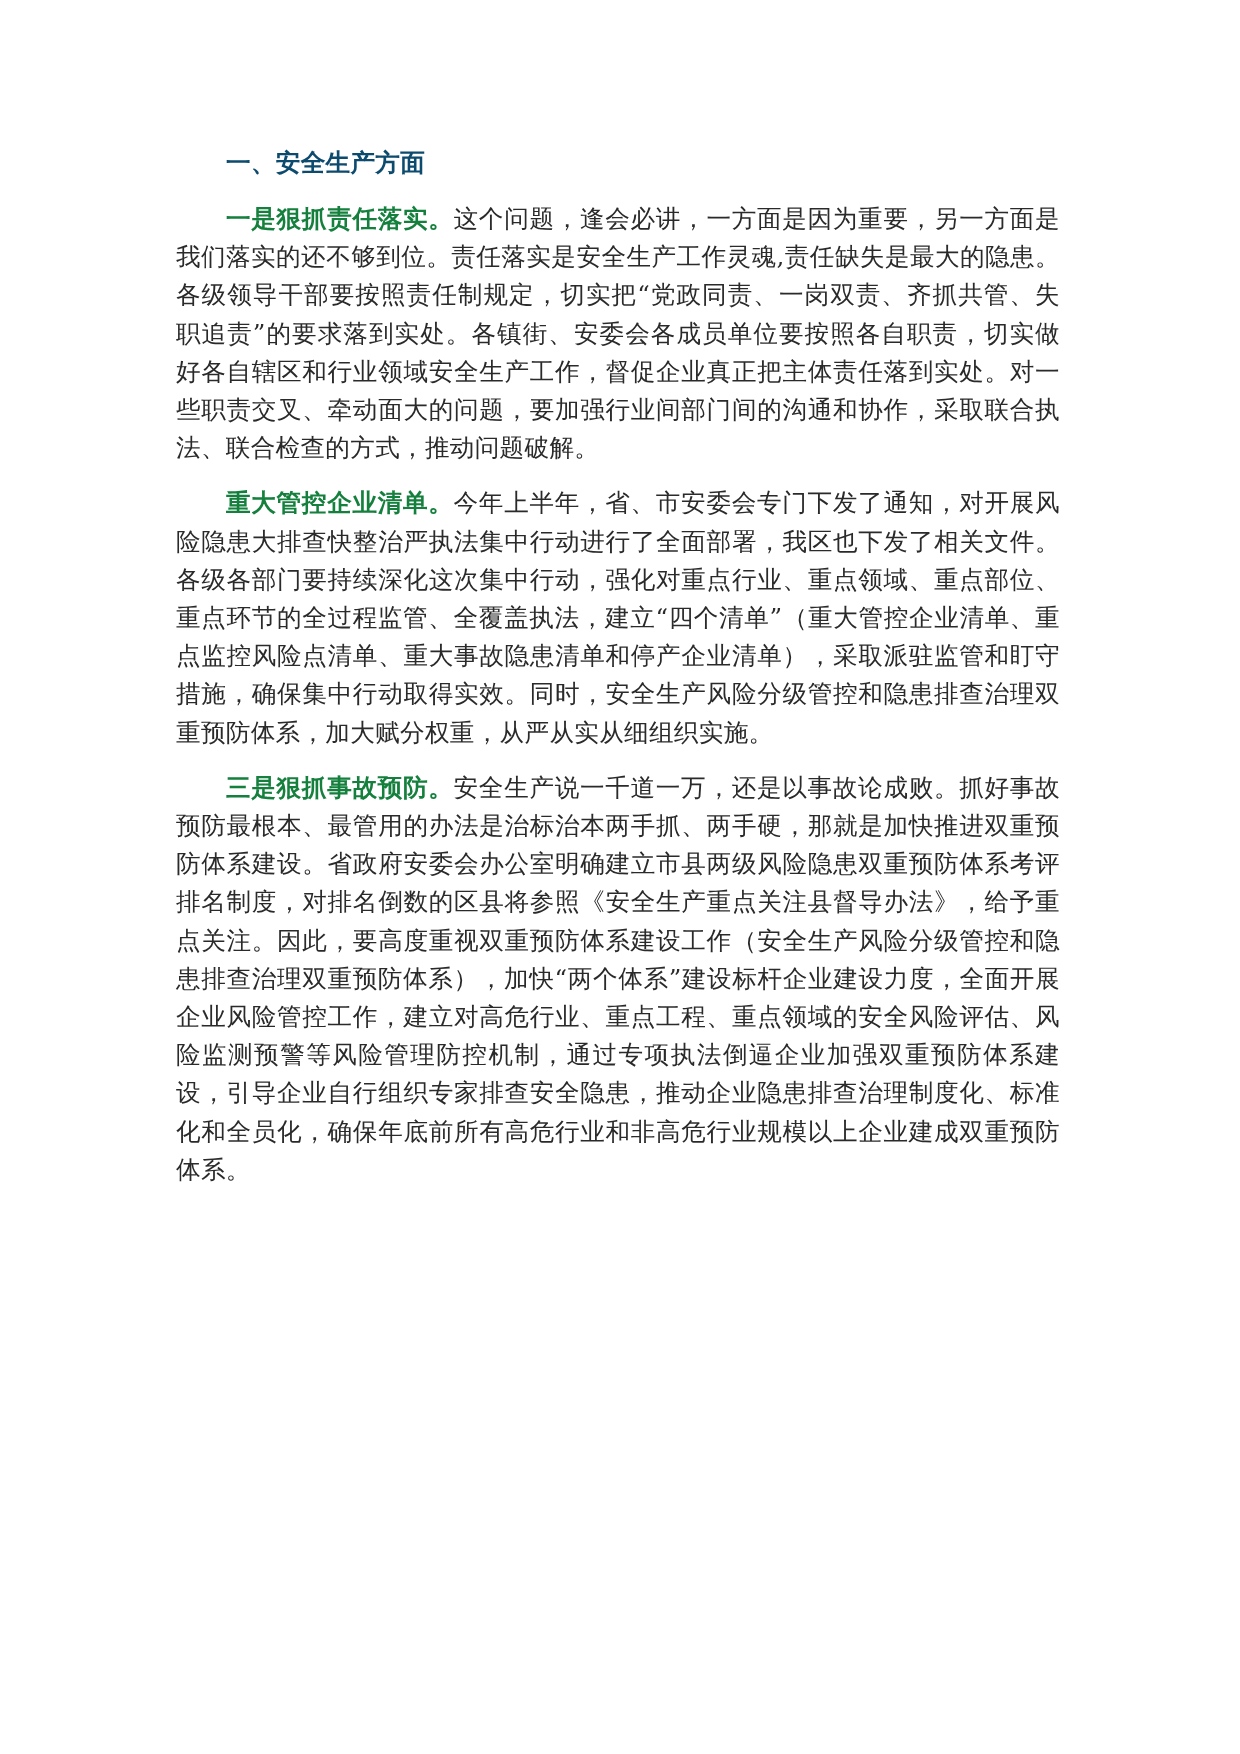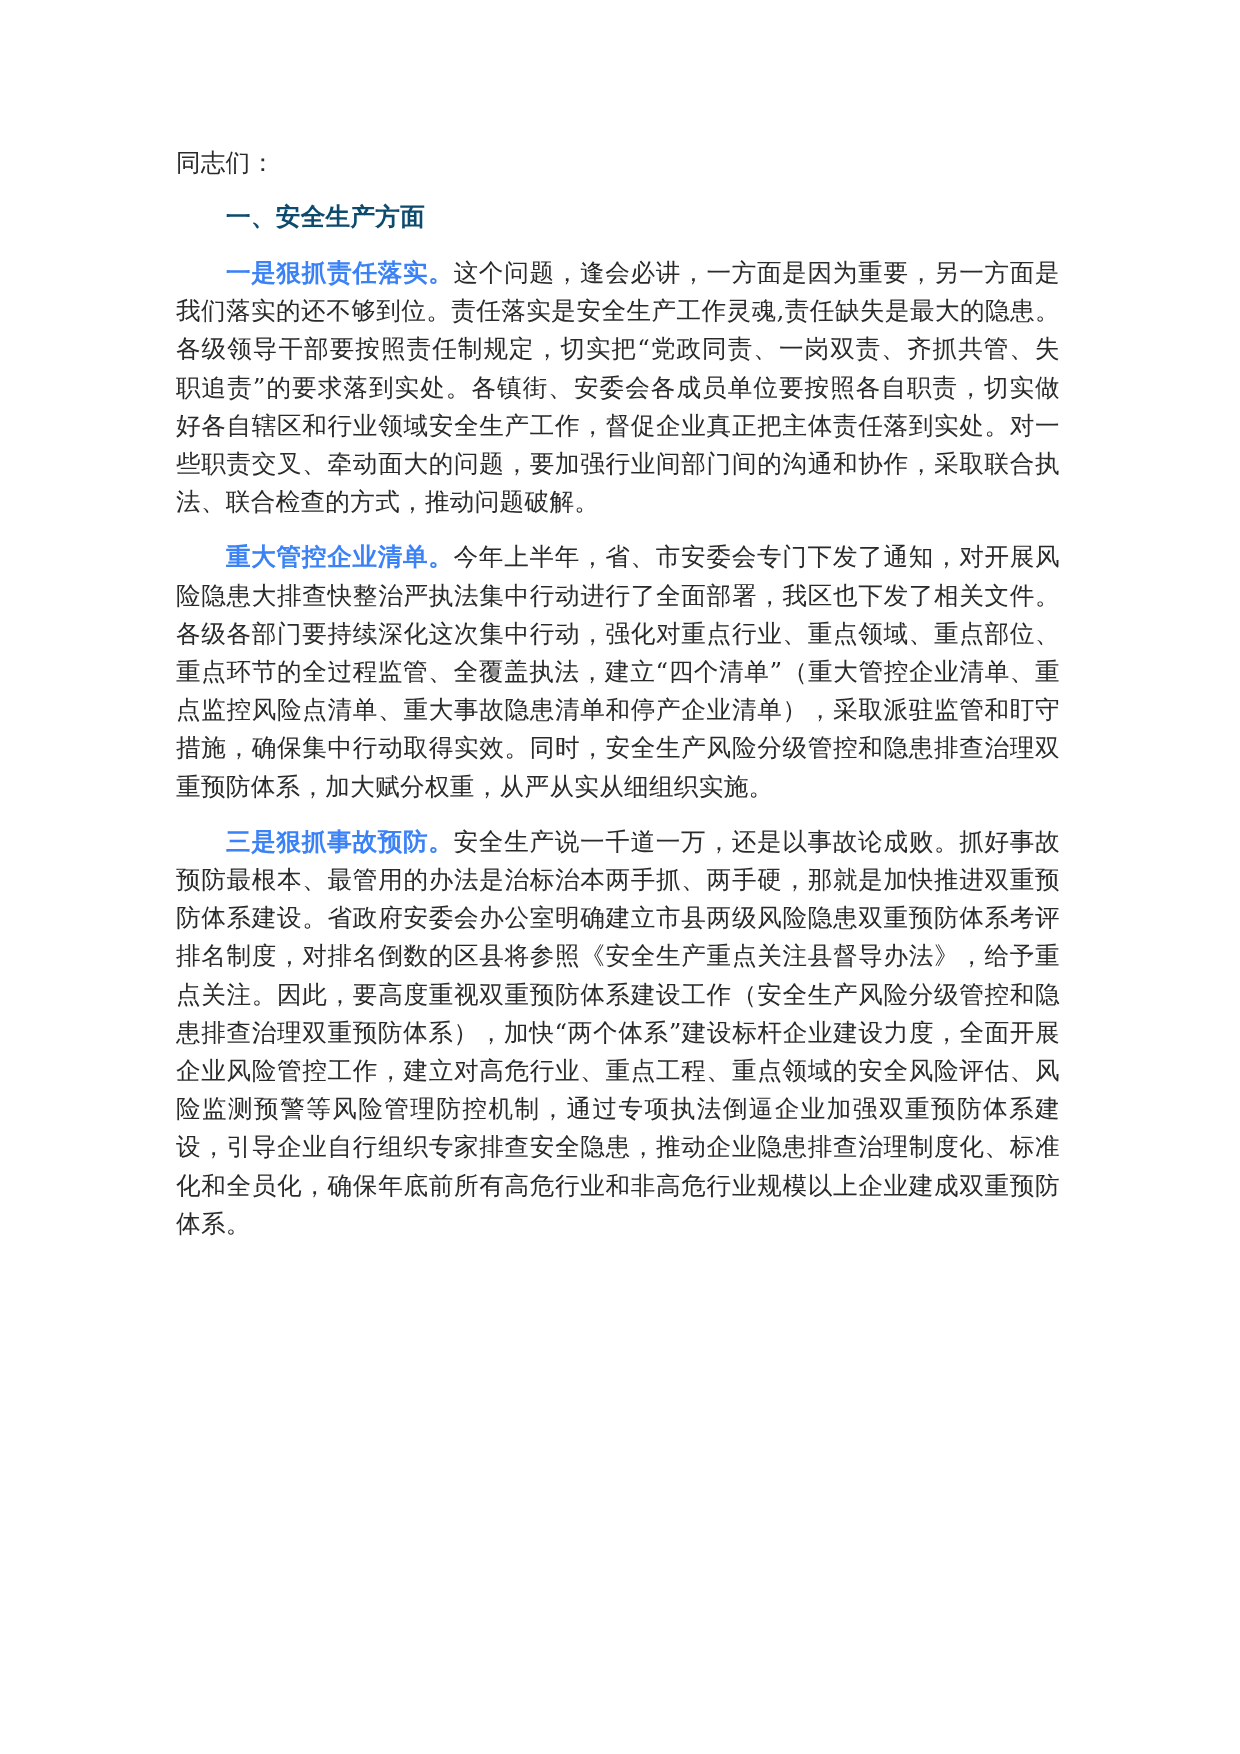--- a/index.html
+++ b/index.html
@@ -40,28 +40,27 @@
       font-size: 24.6px;
       line-height: 38px;
       margin: 0 0 18px 0;
       text-indent: 50px;
       font-weight: bold;
       color: #0c4a6e;
       letter-spacing: 0.3px;
     }
     .lead {
       font-weight: bold;
-      color: #3b82f6;
+      color: #15803d;
     }
   </style>
 </head>
 <body>
 
 <div class="page">
-  <p class="salutation">同志们：</p>
 
 
   <p class="heading">一、安全生产方面</p>
 
 
   <p class="para"><span class="lead">一是狠抓责任落实。</span><span>这个问题，逢会必讲，一方面是因为重要，另一方面是我们落实的还不够到位。责任落实是安全生产工作灵魂,责任缺失是最大的隐患。各级领导干部要按照责任制规定，切实把“党政同责、一岗双责、齐抓共管、失职追责”的要求落到实处。各镇街、安委会各成员单位要按照各自职责，切实做好各自辖区和行业领域安全生产工作，督促企业真正把主体责任落到实处。对一些职责交叉、牵动面大的问题，要加强行业间部门间的沟通和协作，采取联合执法、联合检查的方式，推动问题破解。</span></p>
 
   <p class="para"><span class="lead">重大管控企业清单。</span><span>今年上半年，省、市安委会专门下发了通知，对开展风险隐患大排查快整治严执法集中行动进行了全面部署，我区也下发了相关文件。各级各部门要持续深化这次集中行动，强化对重点行业、重点领域、重点部位、重点环节的全过程监管、全覆盖执法，建立“四个清单”（重大管控企业清单、重点监控风险点清单、重大事故隐患清单和停产企业清单），采取派驻监管和盯守措施，确保集中行动取得实效。同时，安全生产风险分级管控和隐患排查治理双重预防体系，加大赋分权重，从严从实从细组织实施。</span></p>
 
   <p class="para"><span class="lead">三是狠抓事故预防。</span><span>安全生产说一千道一万，还是以事故论成败。抓好事故预防最根本、最管用的办法是治标治本两手抓、两手硬，那就是加快推进双重预防体系建设。省政府安委会办公室明确建立市县两级风险隐患双重预防体系考评排名制度，对排名倒数的区县将参照《安全生产重点关注县督导办法》，给予重点关注。因此，要高度重视双重预防体系建设工作（安全生产风险分级管控和隐患排查治理双重预防体系），加快“两个体系”建设标杆企业建设力度，全面开展企业风险管控工作，建立对高危行业、重点工程、重点领域的安全风险评估、风险监测预警等风险管理防控机制，通过专项执法倒逼企业加强双重预防体系建设，引导企业自行组织专家排查安全隐患，推动企业隐患排查治理制度化、标准化和全员化，确保年底前所有高危行业和非高危行业规模以上企业建成双重预防体系。</span></p>

